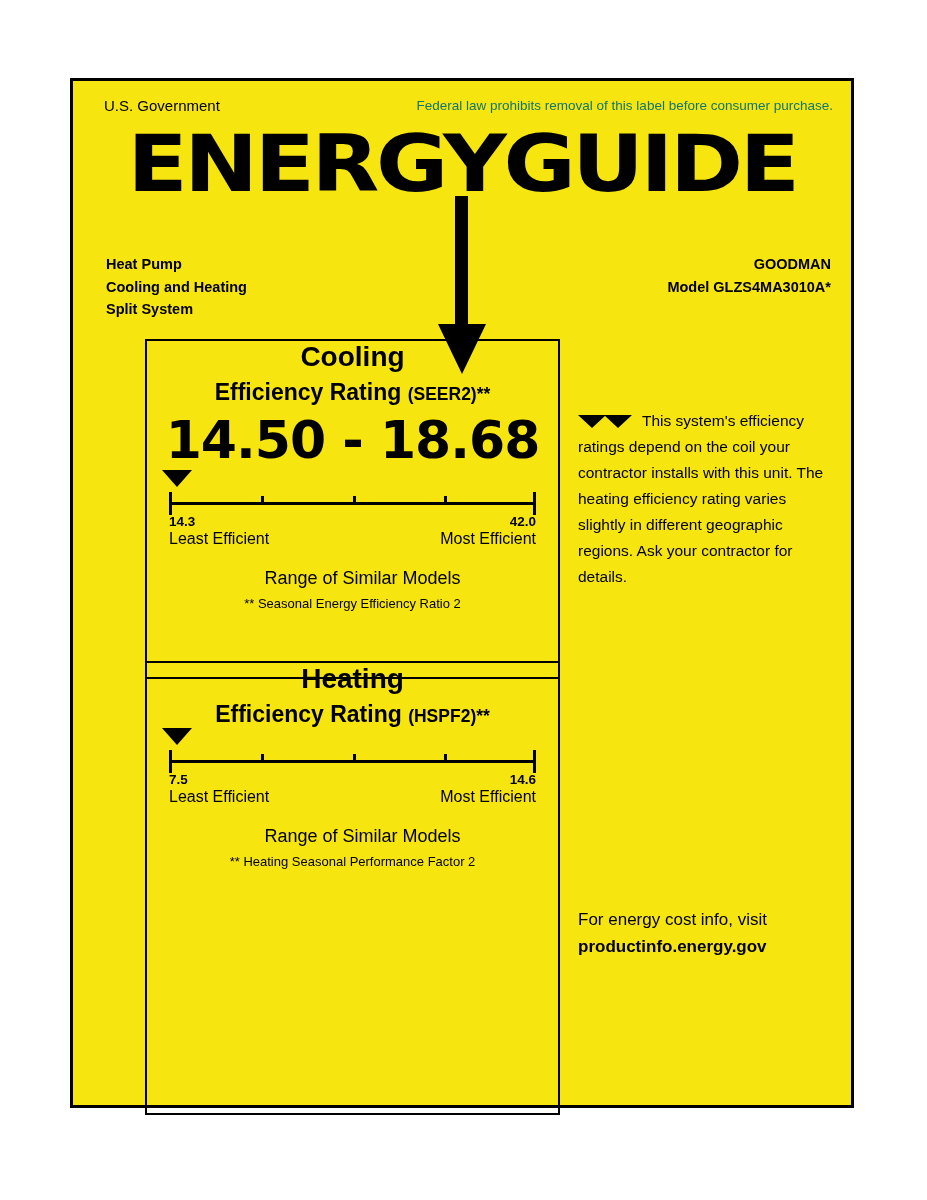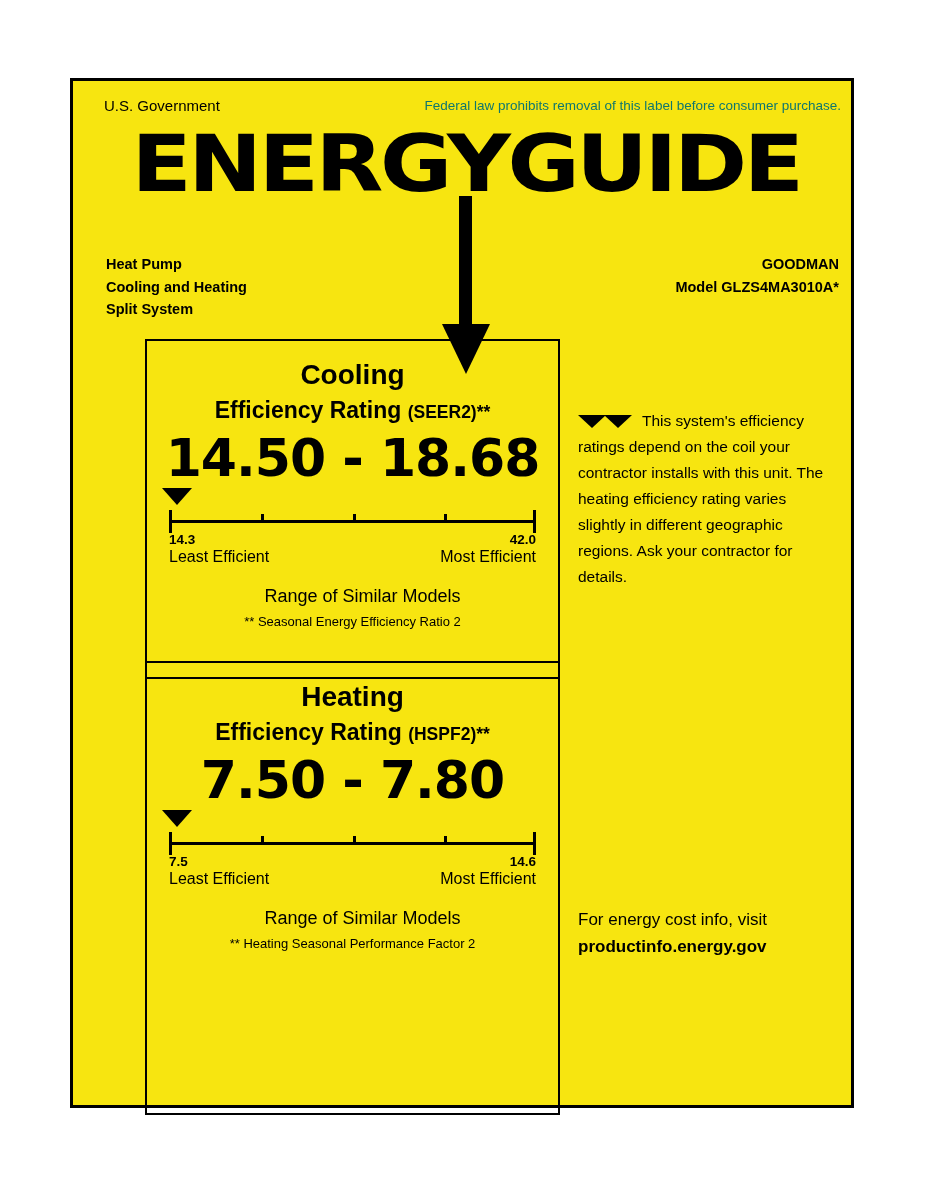--- a/index.html
+++ b/index.html
@@ -20,21 +20,20 @@
     width: 784px;
     height: 1030px;
     background: #f7e510;
     border: 3px solid #000;
     box-sizing: border-box;
   }
   .inner {
     position: relative;
     width: 100%;
     height: 100%;
-    padding-left: 8px;
   }
 
   
   .gov {
     position: absolute;
     left: 31px;
     top: 16px;
     font-size: 15px;
     color: #000;
   }
@@ -117,21 +116,20 @@
     box-sizing: border-box;
   }
   #cooling-box { left: 72px; top: 258px; width: 415px; height: 340px; }
   #heating-box { left: 72px; top: 580px; width: 415px; height: 454px; }
 
   .rb-title {
     text-align: center;
     font-size: 28px;
     font-weight: bold;
     color: #000;
-    margin-top: 18px;
   }
   .rb-sub {
     text-align: center;
     font-size: 23px;
     font-weight: bold;
     color: #000;
     margin-top: 6px;
   }
   .rb-sub .small {
     font-size: 17.5px;
@@ -309,21 +307,20 @@
       <div class="rb-range">Range of Similar Models</div>
       <div class="rb-foot">** Seasonal Energy Efficiency Ratio 2</div>
     </div>
 
     <div class="ratingbox" id="heating-box">
       <div class="rb-title">Heating</div>
       <div class="rb-sub">
         <span>Efficiency Rating</span>
         <span class="small">(HSPF2)**</span>
       </div>
-      <div class="rb-value">7.50 - 7.80</div>
 
       <div class="scale-wrap">
         <div class="pointer" style="left:-7px;"></div>
         <div class="scale-line"></div>
         <div class="tick-end left"></div>
         <div class="tick-end right"></div>
         <div class="tick-mid" style="left:25%;"></div>
         <div class="tick-mid" style="left:50%;"></div>
         <div class="tick-mid" style="left:75%;"></div>
         <div class="scale-lowval">7.5</div>

